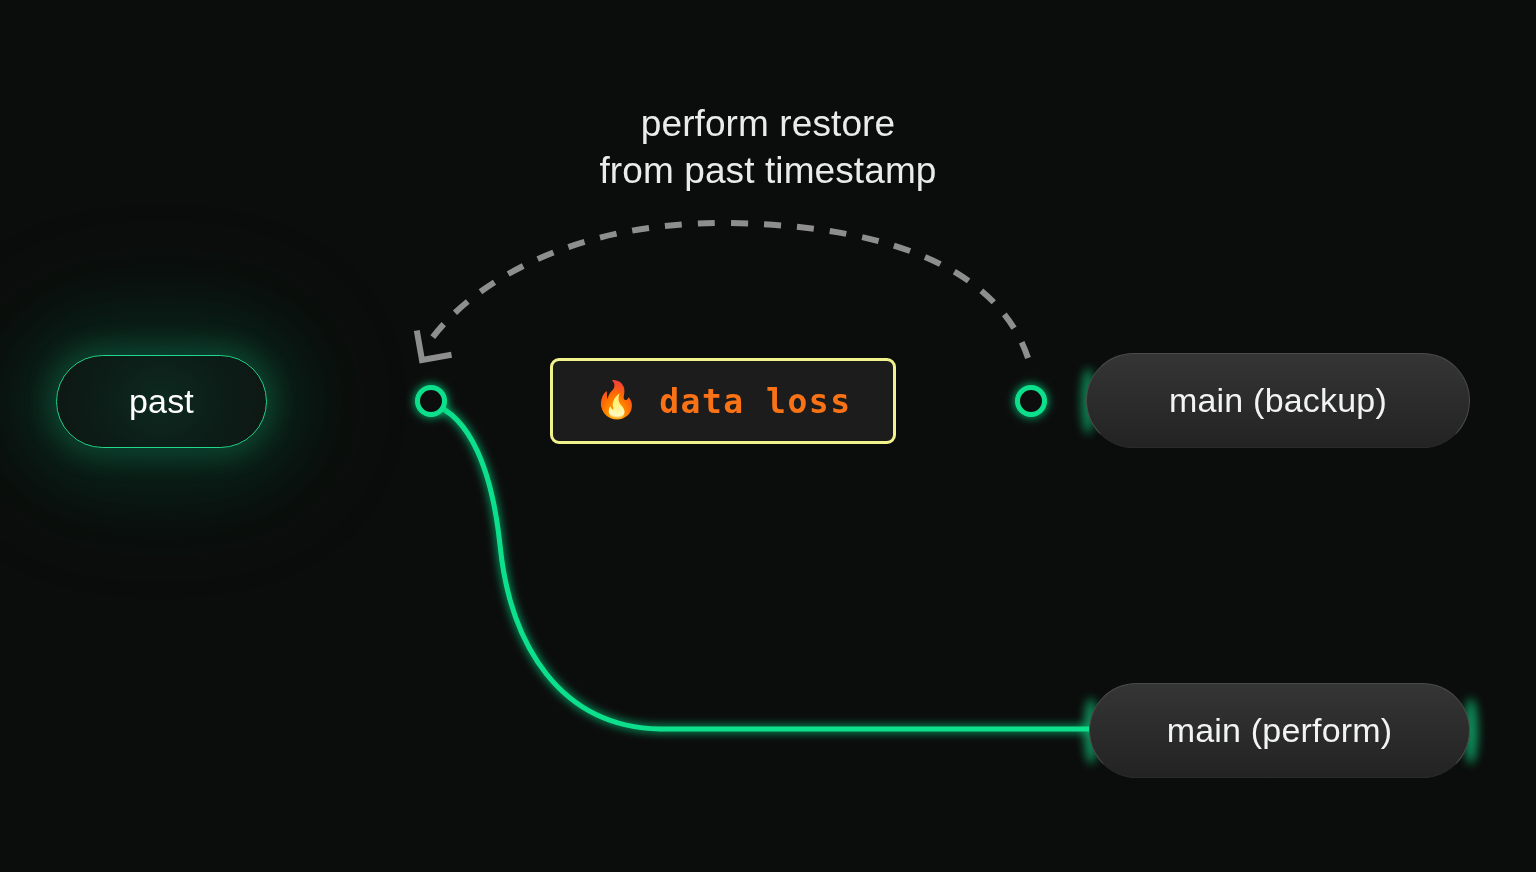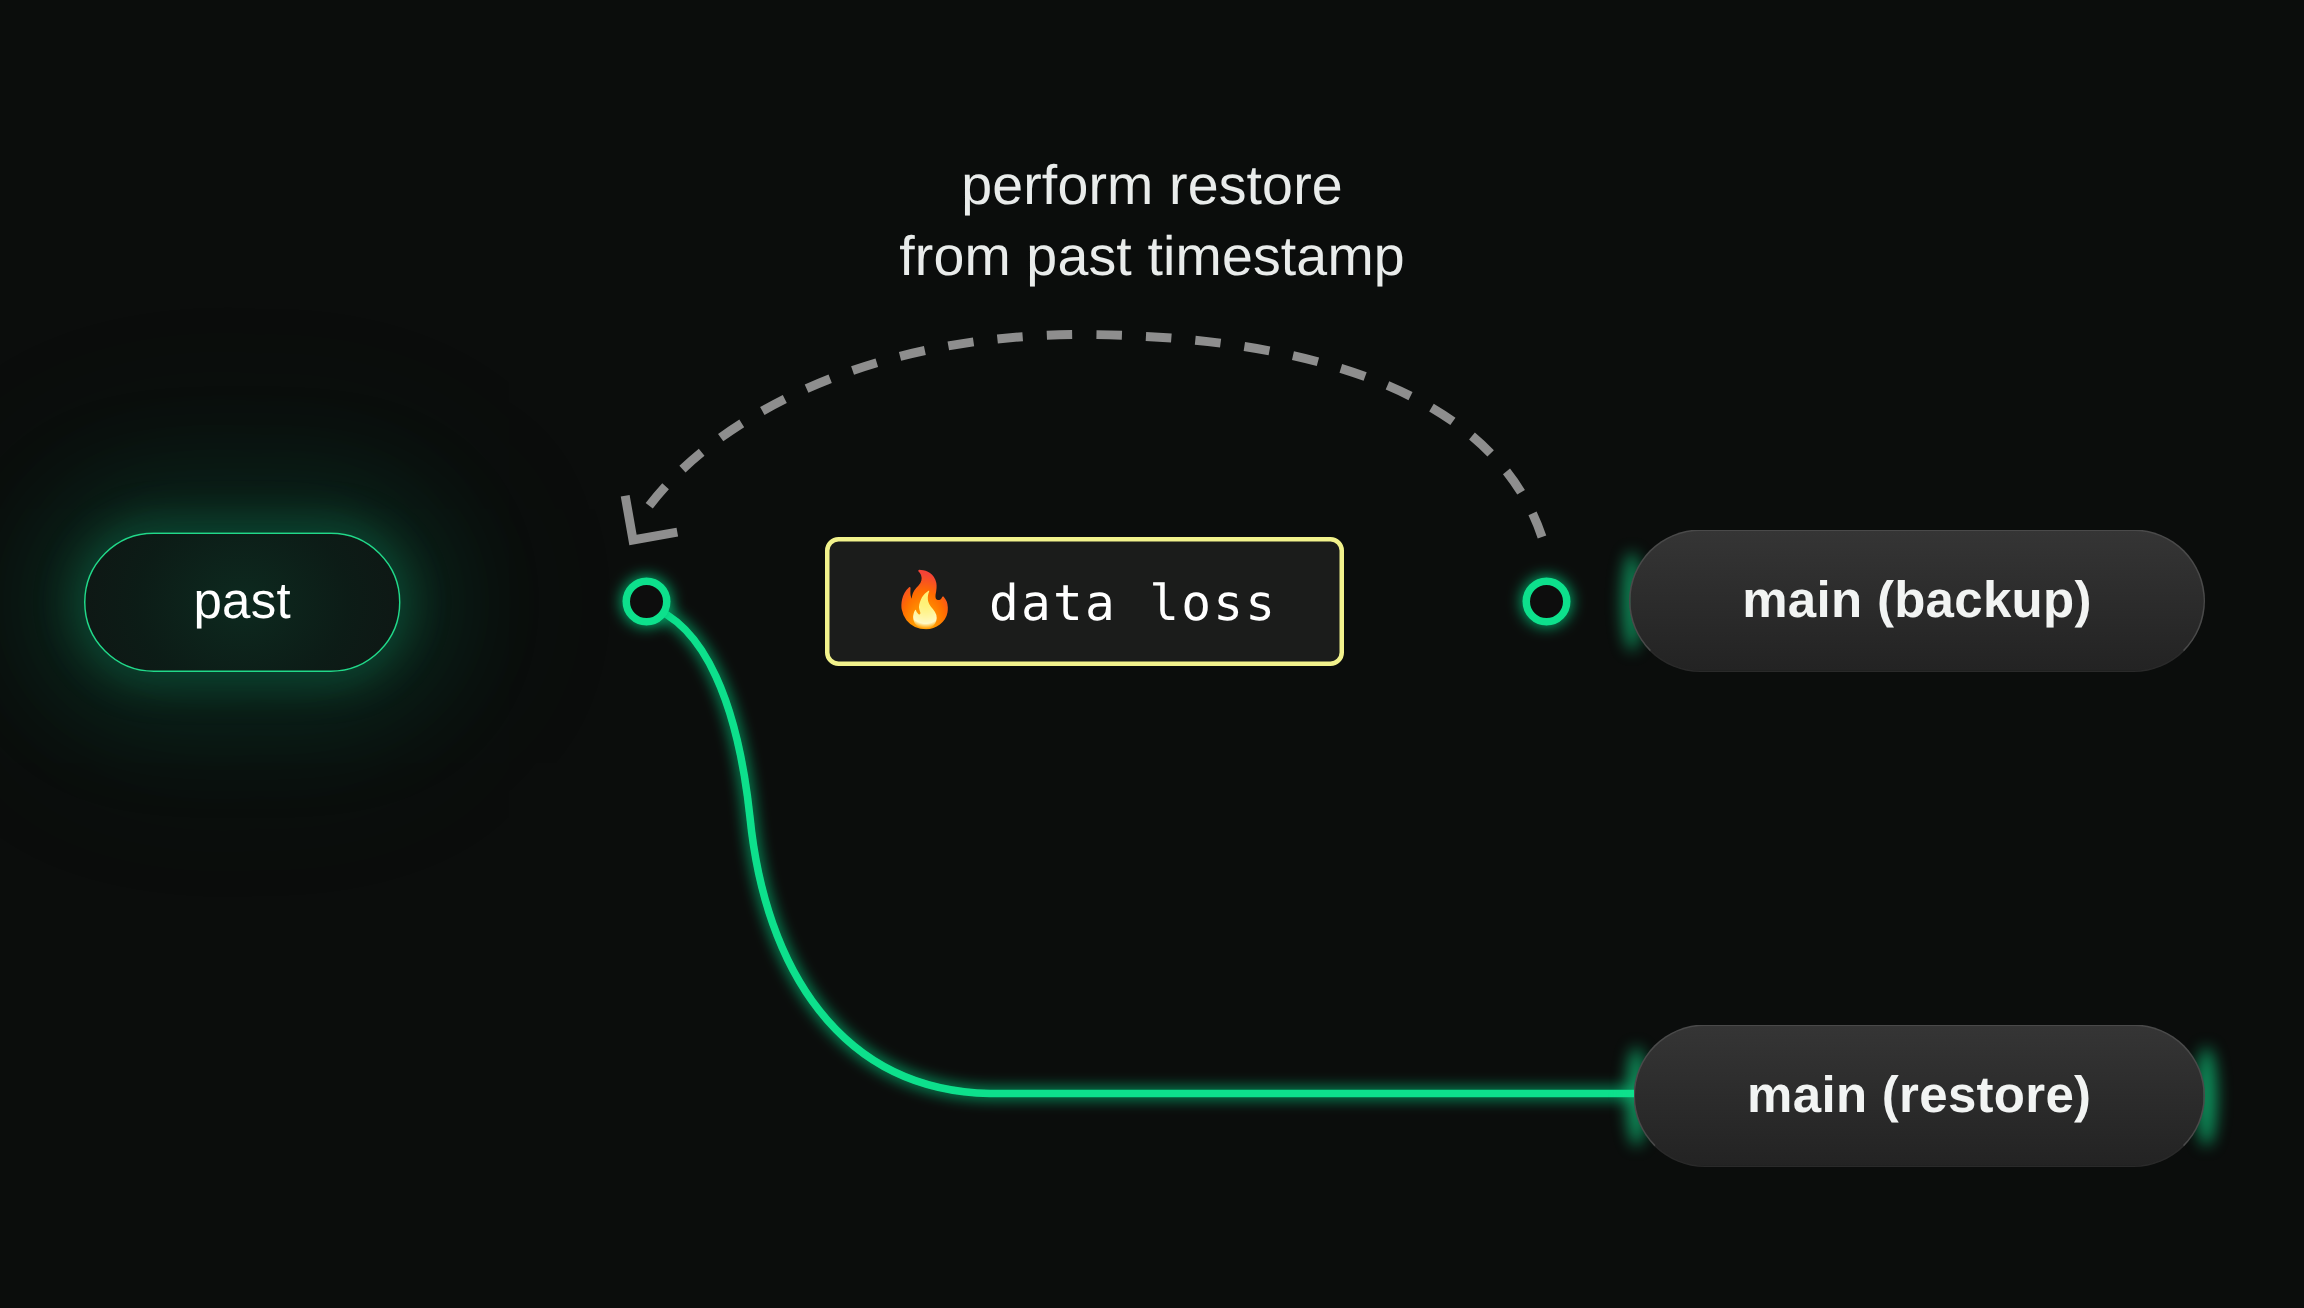--- a/index.html
+++ b/index.html
@@ -83,21 +83,20 @@
       0 0 70px 34px rgba(18,170,115,0.13),
       0 0 120px 60px rgba(16,140,95,0.07);
     pointer-events: none;
   }
 
   
   .pill-gray {
     background: linear-gradient(180deg, #353535 0%, #2c2c2c 48%, #232323 100%);
     border: 1px solid #4a4a4a;
     border-bottom-color: #2a2a2a;
-    font-weight: bold;
   }
   #node-backup {
     left: 1086px;
     top: 353px;
     width: 384px;
     height: 95px;
   }
   #node-restored {
     left: 1089px;
     top: 683px;
@@ -135,23 +134,23 @@
     background: #1b1c1b;
   }
   #dataloss-emoji {
     font-size: 36px;
     line-height: 1;
     transform: translateY(-1px);
   }
   #dataloss-label {
     font-family: "DejaVu Sans Mono", "Liberation Mono", monospace;
     font-size: 33px;
-    font-weight: 400;
+    font-weight: 700;
     letter-spacing: 1.5px;
-    color: #ffffff;
+    color: #f97316;
   }
 </style>
 </head>
 <body>
 
 <div id="stage">
 
   <div class="annotation">perform restore
 from past timestamp</div>
 
@@ -197,15 +196,15 @@
   <div id="node-main-glow"></div>
   <div class="pill" id="node-main">past</div>
 
   <div id="node-dataloss">
     <span id="dataloss-emoji">🔥</span>
     <span id="dataloss-label">data loss</span>
   </div>
 
   <div class="pill pill-gray" id="node-backup">main (backup)</div>
 
-  <div class="pill pill-gray" id="node-restored">main (restore)</div>
+  <div class="pill pill-gray" id="node-restored">main (perform)</div>
 
 </div>
 
 </body></html>

